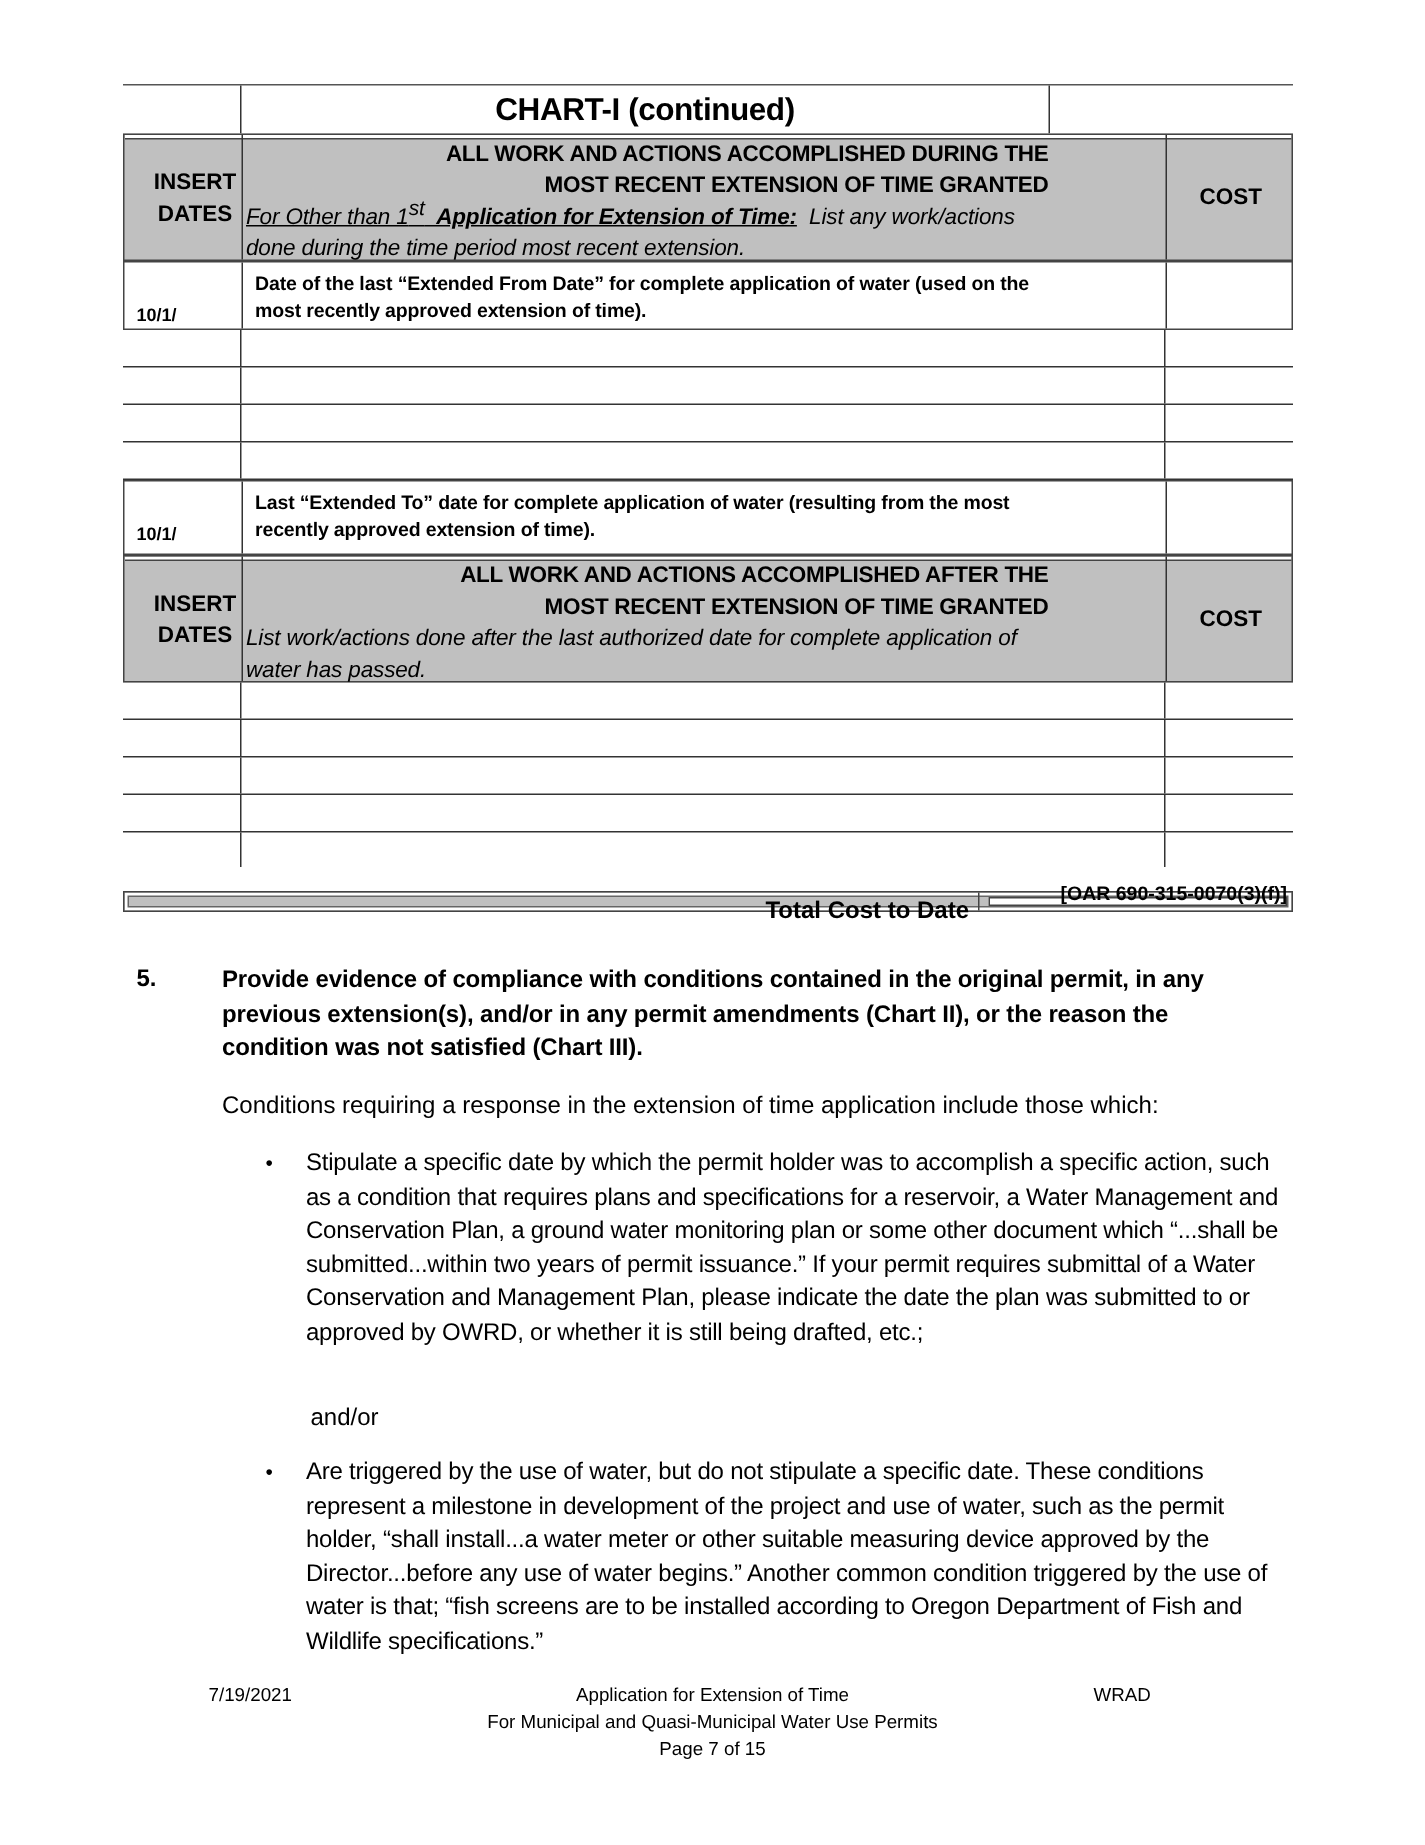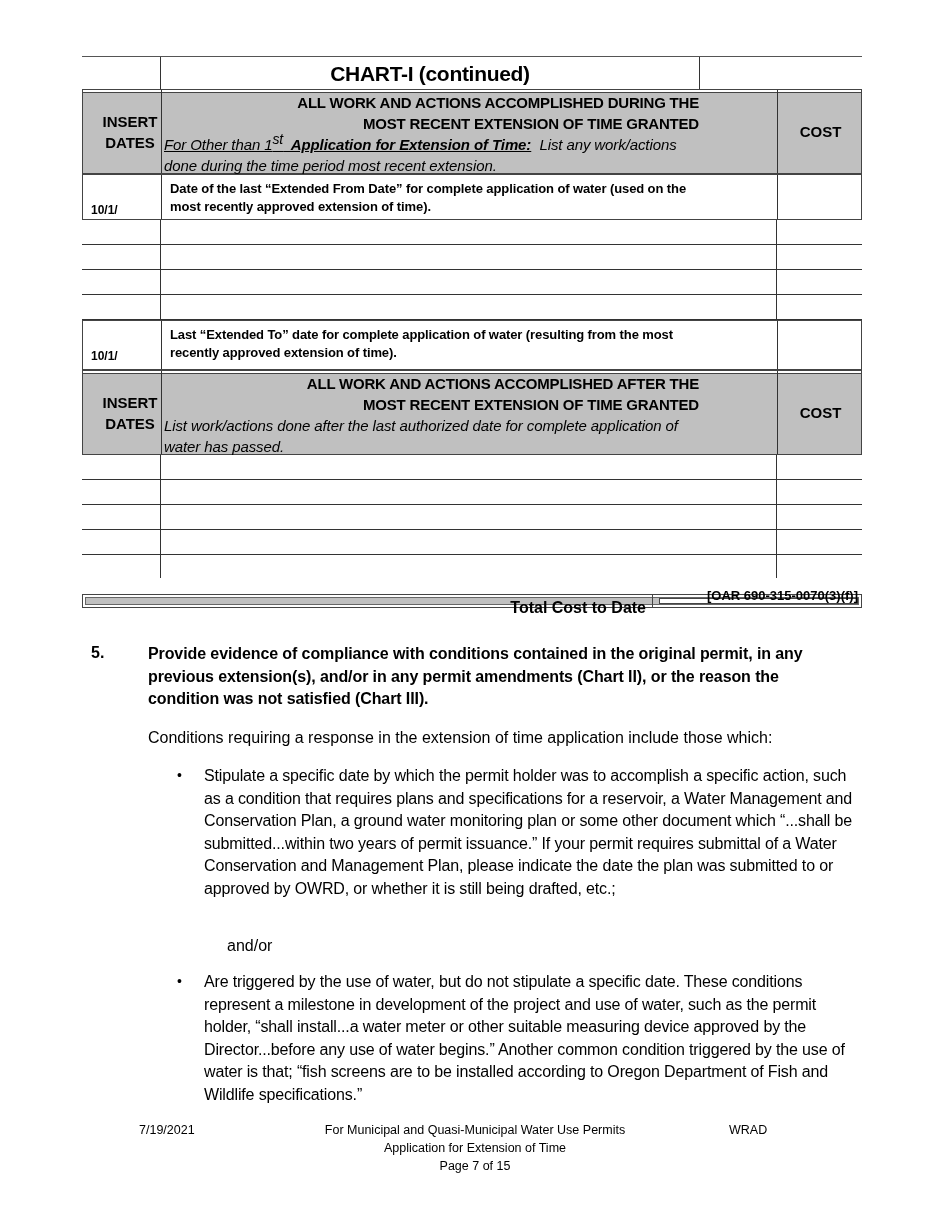--- a/index.html
+++ b/index.html
@@ -36,21 +36,21 @@
     .total-label { position: absolute; right: 208px; top: 0; line-height: 25px; font-weight: bold; font-size: 16px; padding-right: 6px; border-right: 1px solid #444; height: 100%; box-sizing: border-box; padding-top: 0; }
     .total-value { position: absolute; left: 576px; top: 3px; right: 3px; bottom: 3px; background: #fff; border: 1px solid #444; }
 
     
     .oar { position: absolute; right: 92px; top: 588px; font-weight: bold; font-size: 13px; }
     .q-num { position: absolute; left: 91px; top: 644px; font-weight: bold; font-size: 16px; }
     .q-text { position: absolute; left: 148px; top: 643px; width: 700px; font-weight: bold; font-size: 16px; line-height: 22.5px; letter-spacing: -0.1px; }
     .intro { position: absolute; left: 148px; top: 727px; font-size: 16px; line-height: 22px; }
     .bullet { position: absolute; left: 204px; width: 660px; font-size: 16px; line-height: 22.5px; letter-spacing: -0.15px; }
     .bullet-dot { position: absolute; left: 177px; font-size: 14px; }
-    .andor { position: absolute; left: 207px; top: 937px; font-size: 16px; margin-left: 20px; }
+    .andor { position: absolute; left: 207px; top: 937px; font-size: 16px; }
 
     .footer { position: absolute; top: 1121px; font-size: 12.5px; line-height: 18px; }
     .f-date { left: 139px; }
     .f-center { left: 0; width: 950px; text-align: center; }
     .f-right { left: 729px; text-align: right; }
   </style>
 </head>
 <body>
 
 <div class="tbl" style="top:0;">
@@ -162,17 +162,17 @@
 <div class="bullet-dot" style="top:767px;">•</div>
 <div class="bullet cond" style="top:765px;">Stipulate a specific date by which the permit holder was to accomplish a specific action, such as a condition that requires plans and specifications for a reservoir, a Water Management and Conservation Plan, a ground water monitoring plan or some other document which “...shall be submitted...within two years of permit issuance.”  If your permit requires submittal of a Water Conservation and Management Plan, please indicate the date the plan was submitted to or approved by OWRD, or whether it is still being drafted, etc.;</div>
 
 <div class="andor cond">and/or</div>
 
 <div class="bullet-dot" style="top:973px;">•</div>
 <div class="bullet cond" style="top:971px;">Are triggered by the use of water, but do not stipulate a specific date.  These conditions represent a milestone in development of the project and use of water, such as the permit holder, “shall install...a water meter or other suitable measuring device approved by the Director...before any use of water begins.”   Another common condition triggered by the use of water is that; “fish screens are to be installed according to Oregon Department of Fish and Wildlife specifications.”</div>
 
 <div class="footer f-date cond">7/19/2021</div>
 <div class="footer f-center cond">
+  <div>Application for Extension of Time</div>
   <div>For Municipal and Quasi-Municipal Water Use Permits</div>
-  <div>Application for Extension of Time</div>
   <div>Page 7 of 15</div>
 </div>
 <div class="footer f-right cond">WRAD</div>
 
 </body></html>

